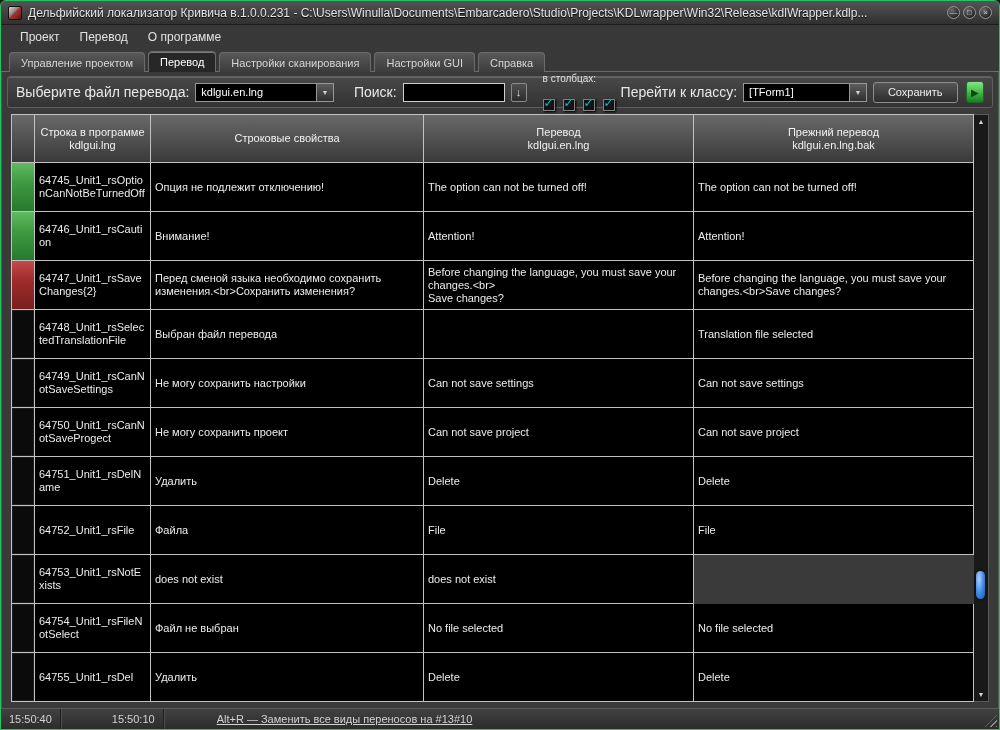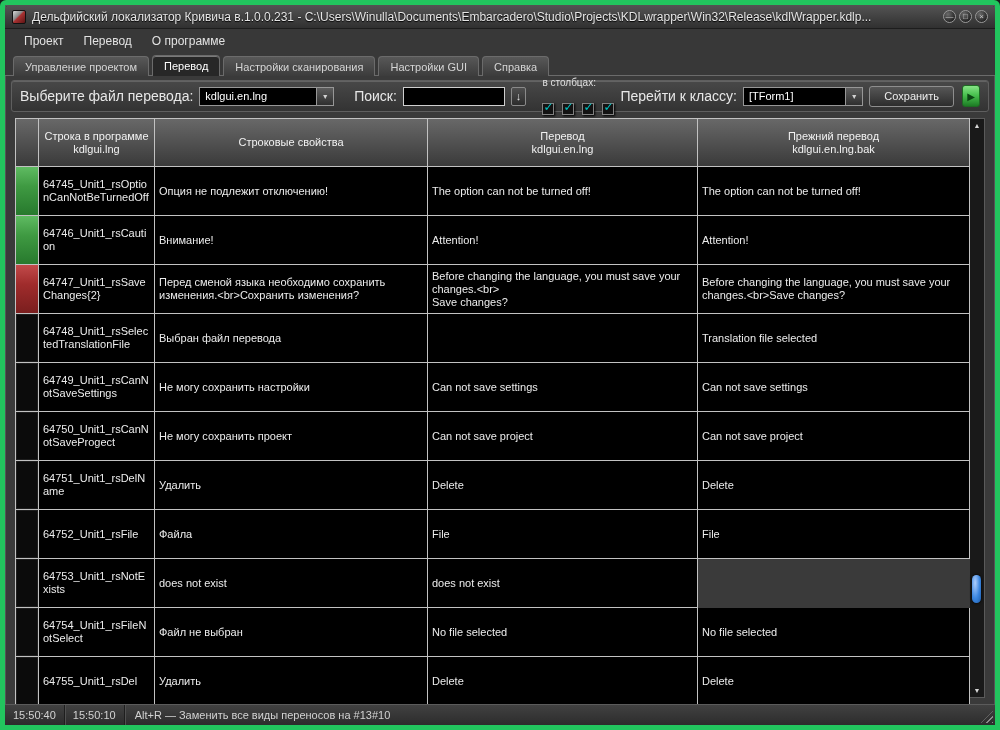--- a/index.html
+++ b/index.html
@@ -1,19 +1,19 @@
 <!DOCTYPE html>
 <html style="--status-green: #3f9a42; --status-red: #a02c2c; --check-teal: #00c6c6; --scroll-thumb: #3b86e0; --run-button-green: #49c24f;"><head>
 <meta charset="utf-8">
 <style>
   * { box-sizing: border-box; margin: 0; padding: 0; }
   html, body { width: 1000px; height: 730px; background: #1a1a1a; overflow: hidden; }
   body { font-family: "Liberation Sans", "DejaVu Sans", sans-serif; }
 
-  .window { width: 1000px; height: 730px; background: #3a3a3a; border: 5px solid #22c55e;
+  .window { width: 1000px; height: 730px; background: #3a3a3a; border: 1px solid #22c55e;
             border-radius: 6px 6px 0 0; display: flex; flex-direction: column; overflow: hidden;
             position: relative; box-shadow: inset 0 0 0 1px #565656; }
 
   
   .titlebar { height: 24px; flex: none; background: linear-gradient(#545454, #303030);
               display: flex; align-items: center; gap: 6px; padding: 0 7px;
               border-radius: 5px 5px 0 0; border-bottom: 1px solid #1d1d1d; }
   .app-icon { width: 14px; height: 14px; flex: none; border-radius: 2px;
               background: linear-gradient(135deg, #d8d8d8 0%, #8a8a8a 40%, #a83232 50%, #5d1414 100%);
               border: 1px solid #111; }
@@ -98,24 +98,24 @@
              position: relative; display: flex; flex-direction: column; justify-content: space-between; }
   .sarrow { height: 13px; display: flex; align-items: center; justify-content: center;
             color: #d6d6d6; font-size: 7px; }
   .sthumb { position: absolute; left: 2px; top: 456px; width: 9px; height: 28px; border-radius: 5px;
             background: radial-gradient(ellipse at 35% 28%, #aecfff, var(--scroll-thumb, #3b86e0) 55%, #1a5aa8);
             box-shadow: 0 0 3px #000; }
 
   
   .statusbar { height: 21px; flex: none; background: linear-gradient(#414141, #2c2c2c);
                border-top: 1px solid #5b5b5b; display: flex; align-items: stretch;
-               color: #d2d2d2; font-size: 11px; position: relative; }
+               color: #d2d2d2; font-size: 11px; position: relative; gap: 43px; }
   .sb-panel { display: flex; align-items: center; padding: 0 8px; border-right: 1px solid #1e1e1e;
               box-shadow: 1px 0 0 #505050; }
-  .sb-hint { display: flex; align-items: center; padding: 0 10px; white-space: nowrap; overflow: hidden; }
+  .sb-hint { display: flex; align-items: center; padding: 0 10px; white-space: nowrap; overflow: hidden; text-decoration: underline; }
   .grip { position: absolute; right: 2px; bottom: 2px; width: 12px; height: 12px;
           background: repeating-linear-gradient(135deg, #8c8c8c 0 1px, transparent 1px 4px);
           clip-path: polygon(100% 0, 100% 100%, 0 100%); }
 </style>
 </head>
 <body>
 
 <div class="window">
 
   <div class="titlebar">

